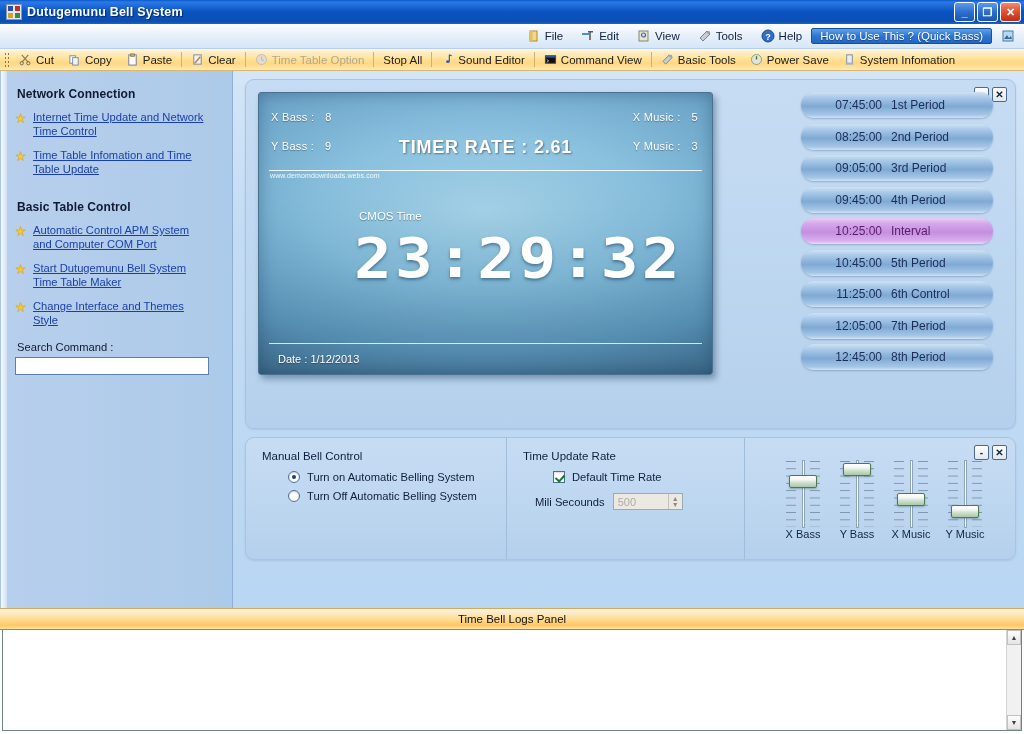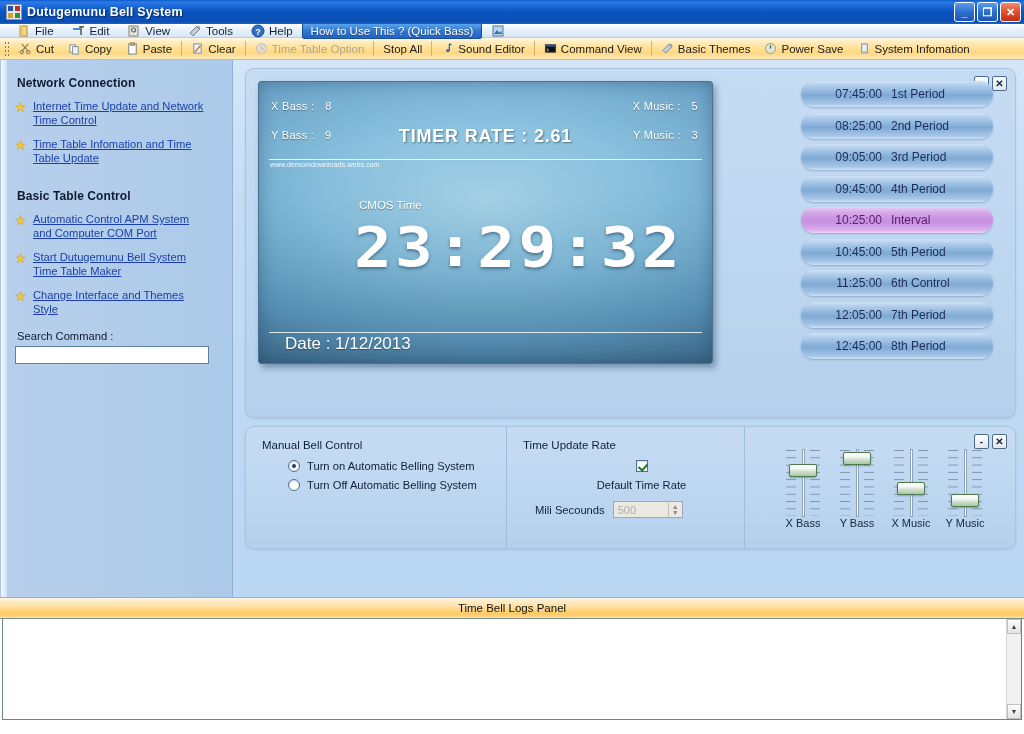--- a/index.html
+++ b/index.html
@@ -49,24 +49,24 @@
     background: linear-gradient(to bottom, #5b9bec, #2e6fce 50%, #1d55b0);
     cursor: pointer;
   }
   .win-btn.close {
     background: linear-gradient(to bottom, #f08a70, #e05535 45%, #c02d10);
   }
   .win-btn .glyph { line-height: 1; }
 
   
   #menubar {
-    height: 14px;
+    height: 25px;
     background: linear-gradient(to bottom, #fdfeff 0%, #eaf2fb 40%, #d6e6f7 100%);
     border-bottom: 1px solid #b8cfe8;
-    display: flex; align-items: center; padding-left: 8px;
+    display: flex; align-items: center; padding-left: 8px; justify-content: flex-end;
   }
   .menu-item {
     display: flex; align-items: center; gap: 4px;
     padding: 2px 9px; color: #102040; font-size: 11.5px;
     cursor: pointer; white-space: nowrap;
   }
   .menu-item.highlight {
     background: linear-gradient(to bottom, #5ba3e8, #2f76d0 50%, #2266c4);
     border: 1px solid #1a4f9e;
     color: #ffffff; border-radius: 2px; padding: 1px 8px;
@@ -203,21 +203,21 @@
     letter-spacing: 3px;
     color: #ffffff;
     text-shadow: 0 2px 3px rgba(20,50,80,.5);
     transform: scaleX(1.12); transform-origin: left center;
   }
   #lcd-hr-bot {
     position: absolute; left: 10px; right: 10px; bottom: 30px;
     height: 1px; background: rgba(255,255,255,.8);
   }
   #lcd-date {
-    position: absolute; left: 26px; bottom: 9px; font-size: 17px;
+    position: absolute; left: 19px; bottom: 9px; font-size: 11px;
     text-shadow: 0 1px 1px rgba(0,0,0,.35);
   }
 
   
   #periods {
     position: absolute; right: 22px; top: 12px;
     width: 192px;
     display: flex; flex-direction: column; gap: 5.5px;
   }
   .period {
@@ -246,21 +246,21 @@
   .radio {
     width: 12px; height: 12px; border-radius: 50%;
     background: #ffffff; border: 1px solid #4c6f95;
     box-shadow: inset 0 1px 2px rgba(0,0,0,.2);
     flex: 0 0 auto; position: relative; cursor: pointer;
   }
   .radio.on::after {
     content:""; position:absolute; left:3px; top:3px;
     width:4px; height:4px; border-radius:50%; background:#17406e;
   }
-  .chk-row { display: flex; align-items: center; gap: 7px; margin: 0 0 10px 30px; font-size: 11.2px; color: #10203c; flex-direction: column; }
+  .chk-row { display: flex; align-items: center; gap: 7px; margin: 0 0 10px 30px; font-size: 11.2px; color: #10203c; }
   .checkbox {
     width: 12px; height: 12px; background: #ffffff;
     border: 1px solid #4c6f95; flex: 0 0 auto; position: relative; cursor: pointer;
     box-shadow: inset 0 1px 2px rgba(0,0,0,.15);
   }
   .checkbox.on::after {
     content: ""; position: absolute; left: 3px; top: 1px;
     width: 4px; height: 7px; border: solid #1b7a30;
     border-width: 0 2px 2px 0; transform: rotate(42deg);
   }
@@ -493,21 +493,21 @@
     <span>Command View</span>
   </div>
   <span class="tool-sep"></span>
   <div class="tool-item">
     <span class="mico">
         <svg width="13" height="13" viewBox="0 0 14 14">
           <path d="M2 9 L9 2 L12 5 L5 12 Z" fill="#c8cdd4" stroke="#7a8490"></path>
           <circle cx="10.5" cy="3.5" r="1.5" fill="#9aa4b0"></circle>
         </svg>
       </span>
-    <span>Basic Themes</span>
+    <span>Basic Tools</span>
   </div>
   <div class="tool-item">
     <span class="mico">
         <svg width="13" height="13" viewBox="0 0 14 14">
           <circle cx="7" cy="7" r="5.4" fill="#dfe6d8" stroke="#8a9a7a"></circle>
           <path d="M7 3.5 L7 7" stroke="#4a6a3a" stroke-width="1.4"></path>
         </svg>
       </span>
     <span>Power Save</span>
   </div>

